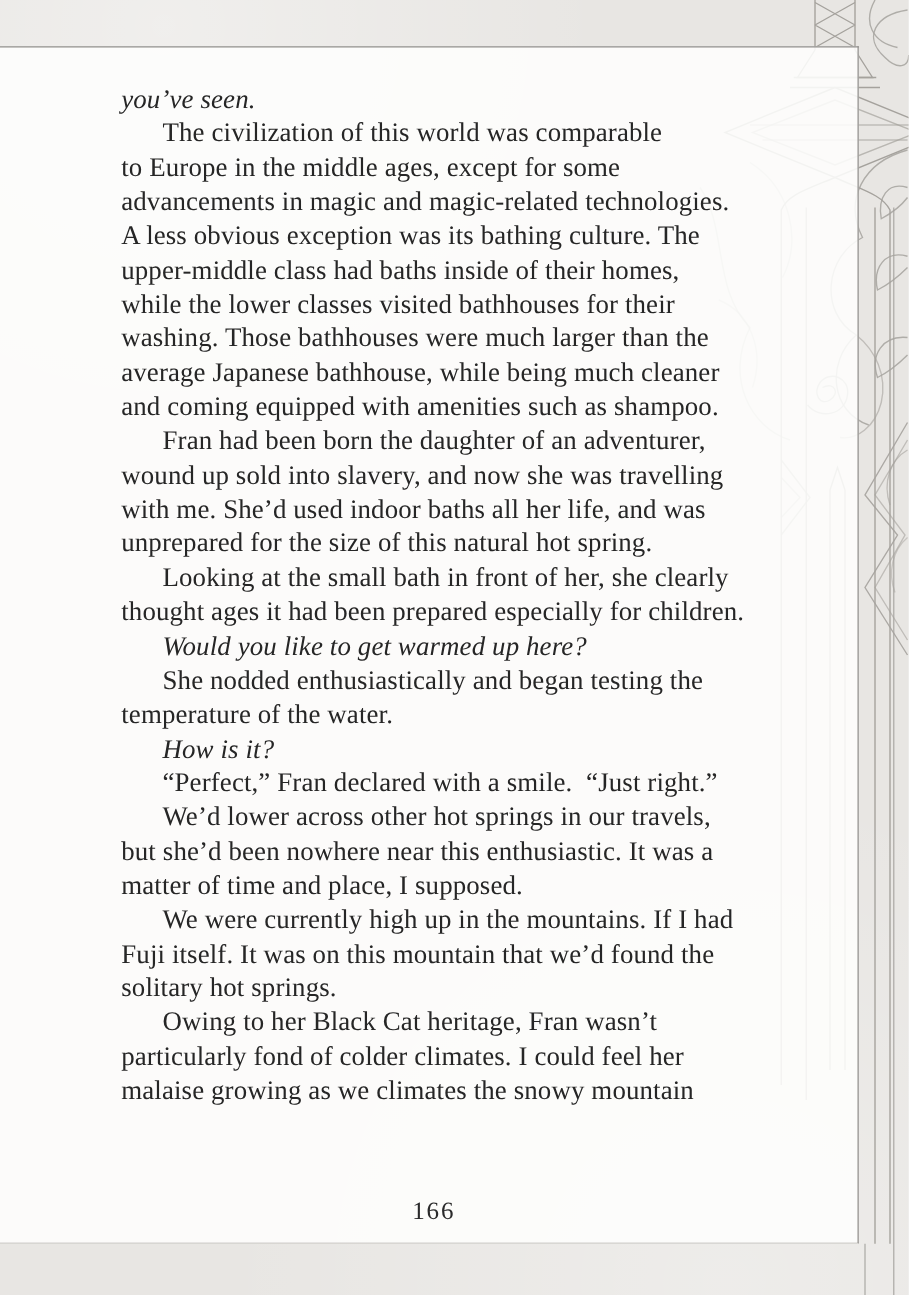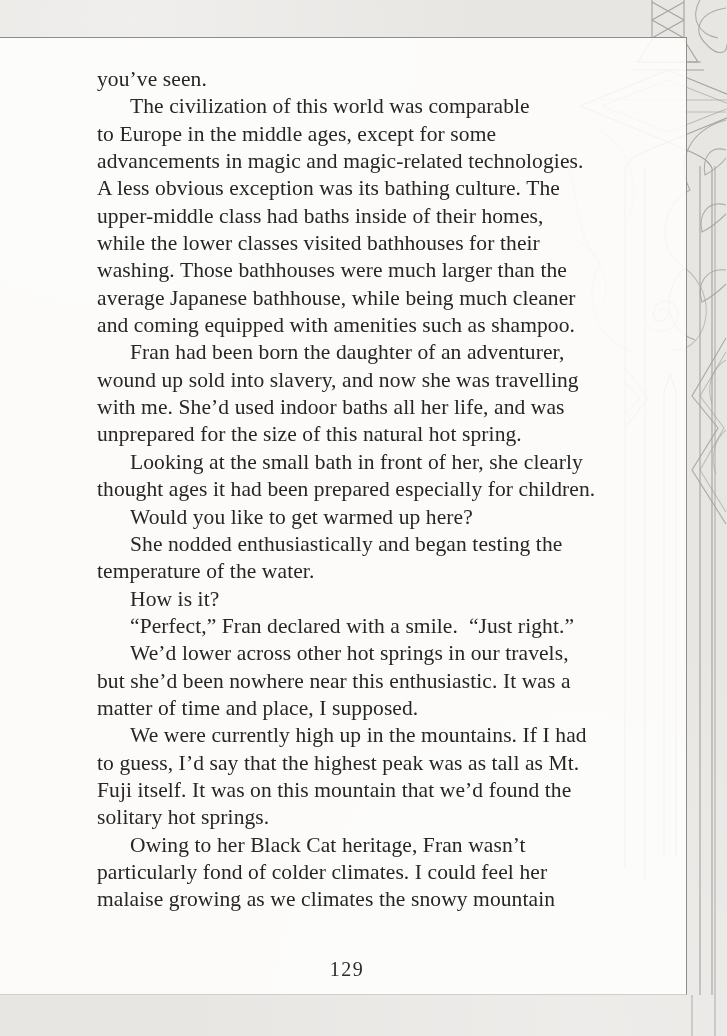--- a/index.html
+++ b/index.html
@@ -30,21 +30,21 @@
   }
   .text-block{
     position:absolute; left:97px; top:66px; width:560px;
     z-index:3;
     font-size:21.5px; line-height:27.35px;
     color:#262626;
     letter-spacing:.1px;
   }
   .line{white-space:pre-wrap;}
   .line.indent{padding-left:33px;}
-  .line.italic{}
+  .line.italic{font-style:italic;}
   .page-number{
     position:absolute; left:97px; top:958px; width:500px;
     z-index:3;
     text-align:center;
     font-size:20px; letter-spacing:1.5px;
     color:#2b2b2b;
   }
 </style>
 </head>
 <body>
@@ -121,23 +121,22 @@
       <div class="line">thought ages it had been prepared especially for children.</div>
       <div class="line indent italic">Would you like to get warmed up here?</div>
       <div class="line indent">She nodded enthusiastically and began testing the</div>
       <div class="line">temperature of the water.</div>
       <div class="line indent italic">How is it?</div>
       <div class="line indent">“Perfect,” Fran declared with a smile.  “Just right.”</div>
       <div class="line indent">We’d lower across other hot springs in our travels,</div>
       <div class="line">but she’d been nowhere near this enthusiastic. It was a</div>
       <div class="line">matter of time and place, I supposed.</div>
       <div class="line indent">We were currently high up in the mountains. If I had</div>
-      <div class="line">to guess, I’d say that the highest peak was as tall as Mt.</div>
       <div class="line">Fuji itself. It was on this mountain that we’d found the</div>
       <div class="line">solitary hot springs.</div>
       <div class="line indent">Owing to her Black Cat heritage, Fran wasn’t</div>
       <div class="line">particularly fond of colder climates. I could feel her</div>
       <div class="line">malaise growing as we climates the snowy mountain</div>
     </div>
 
-  <div class="page-number">129</div>
+  <div class="page-number">166</div>
 
 </div>
 
 </body></html>

